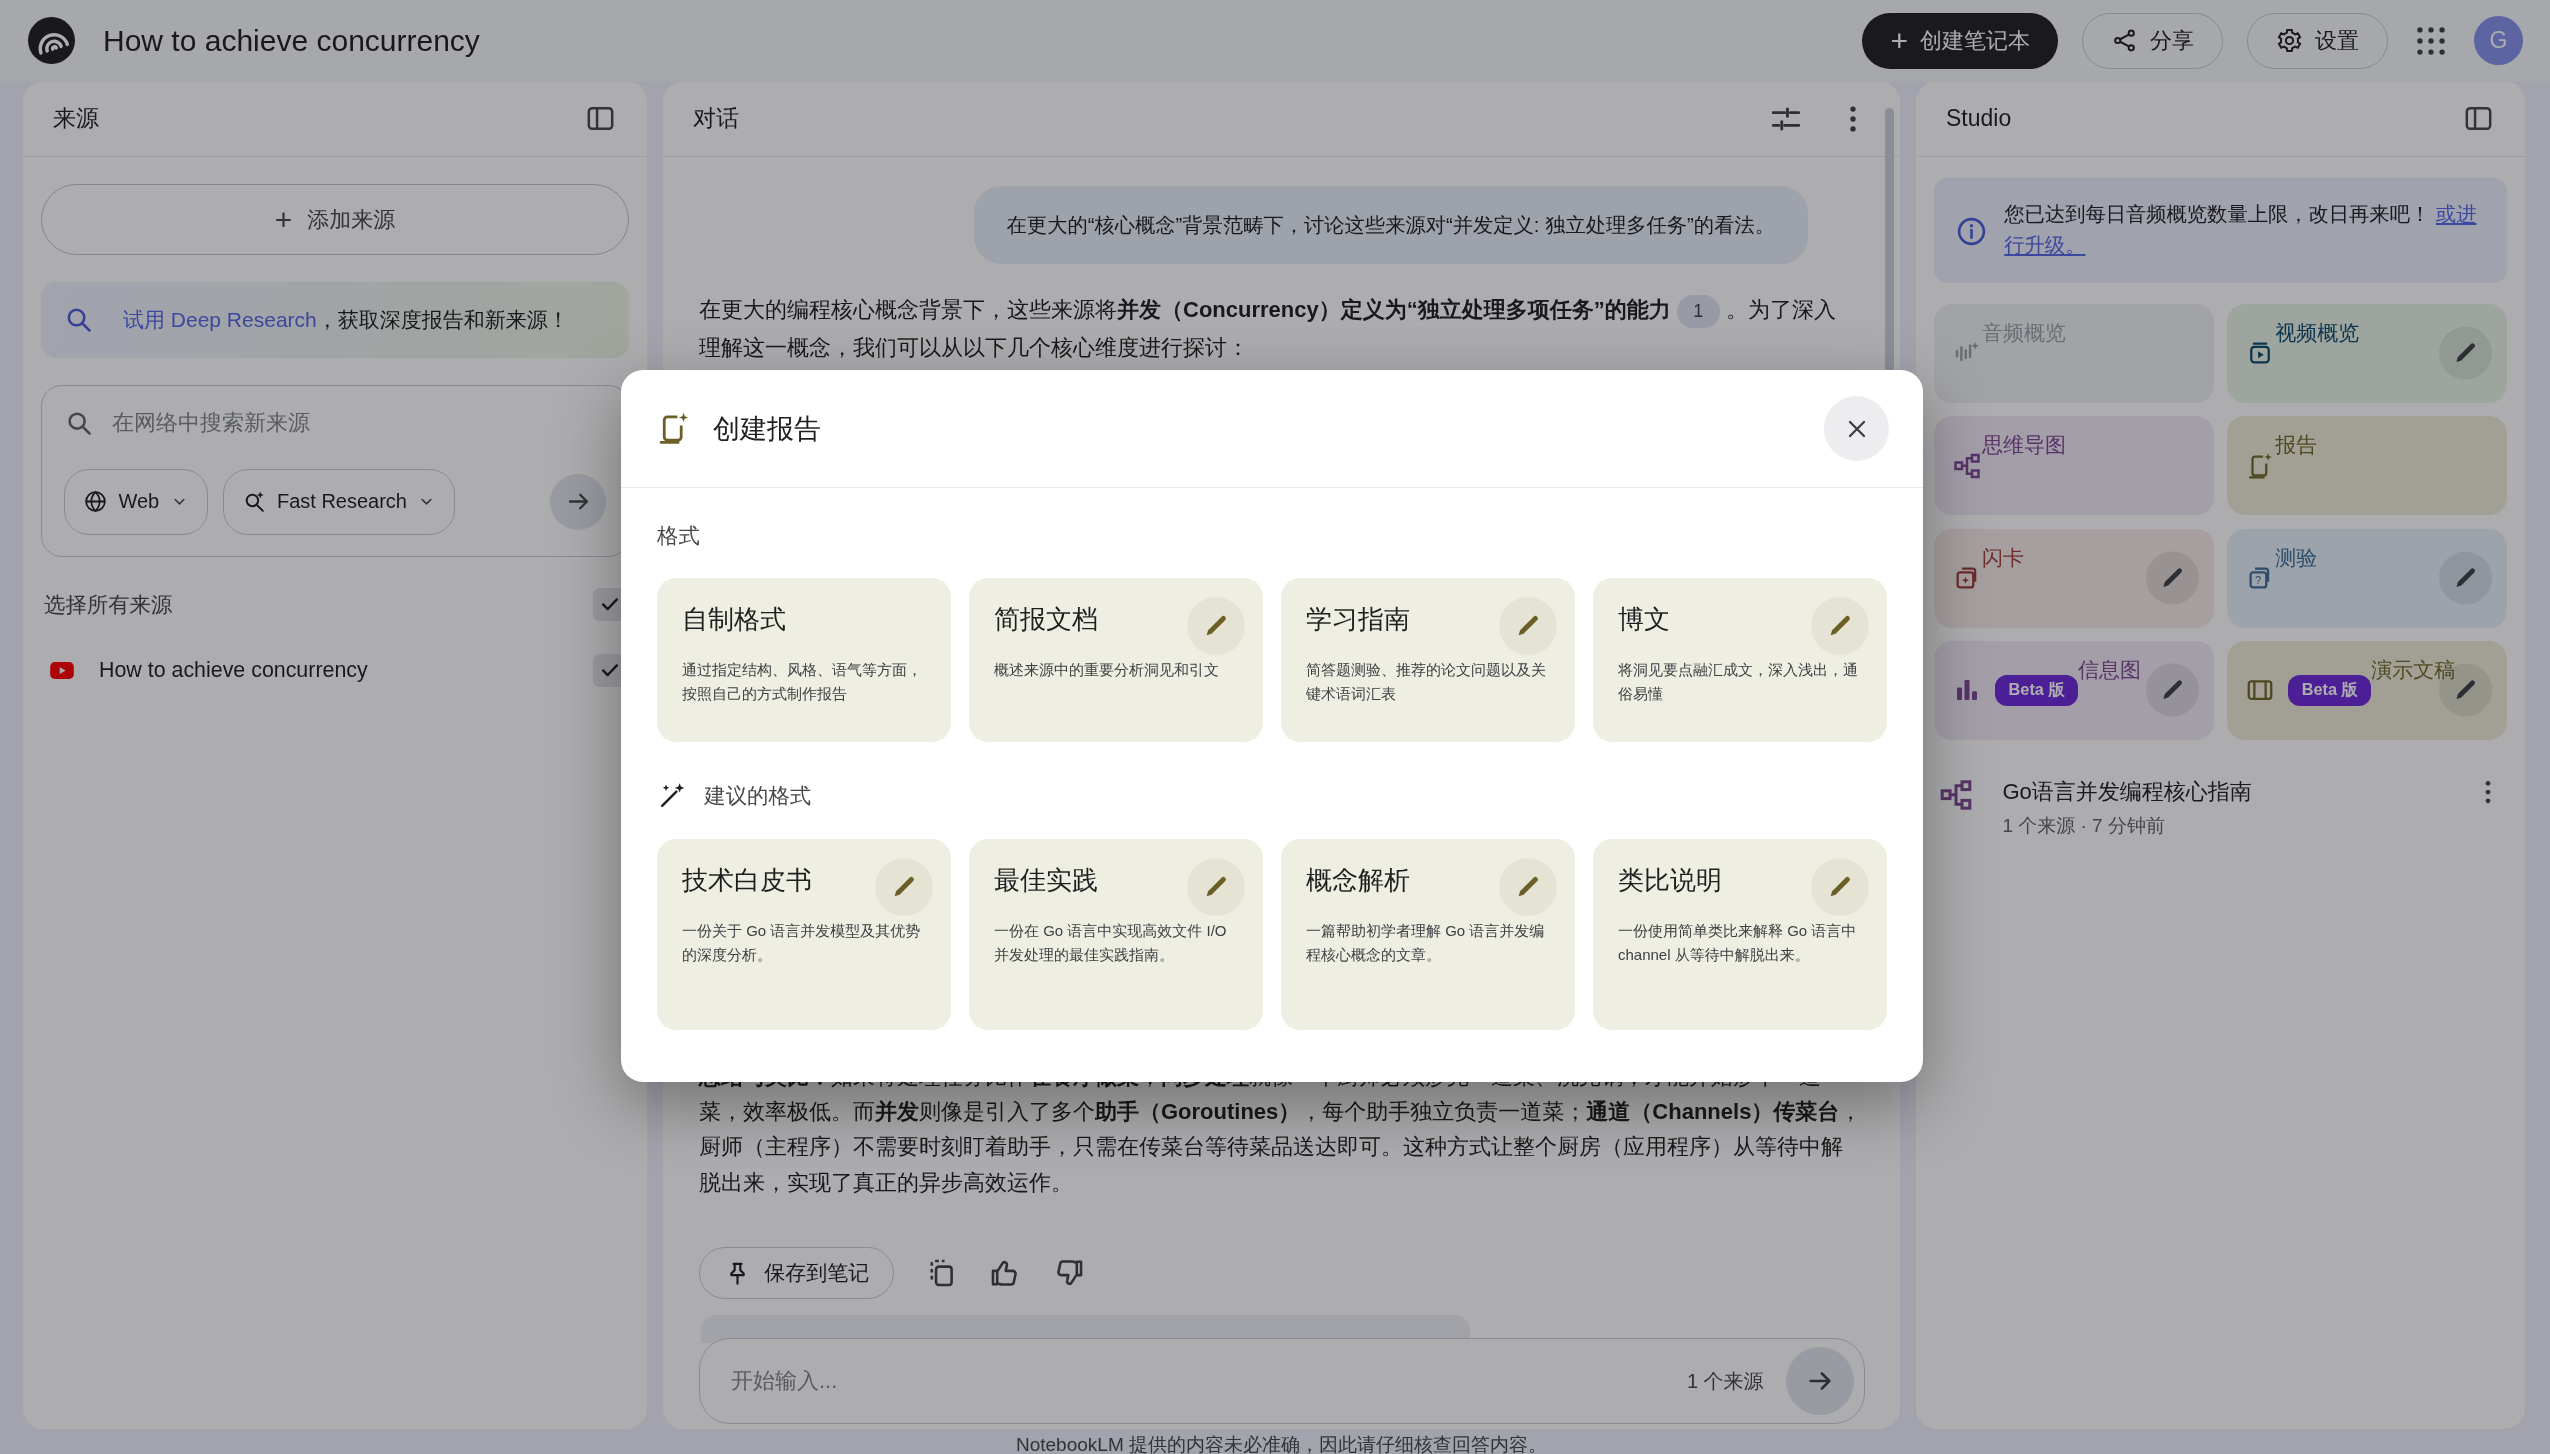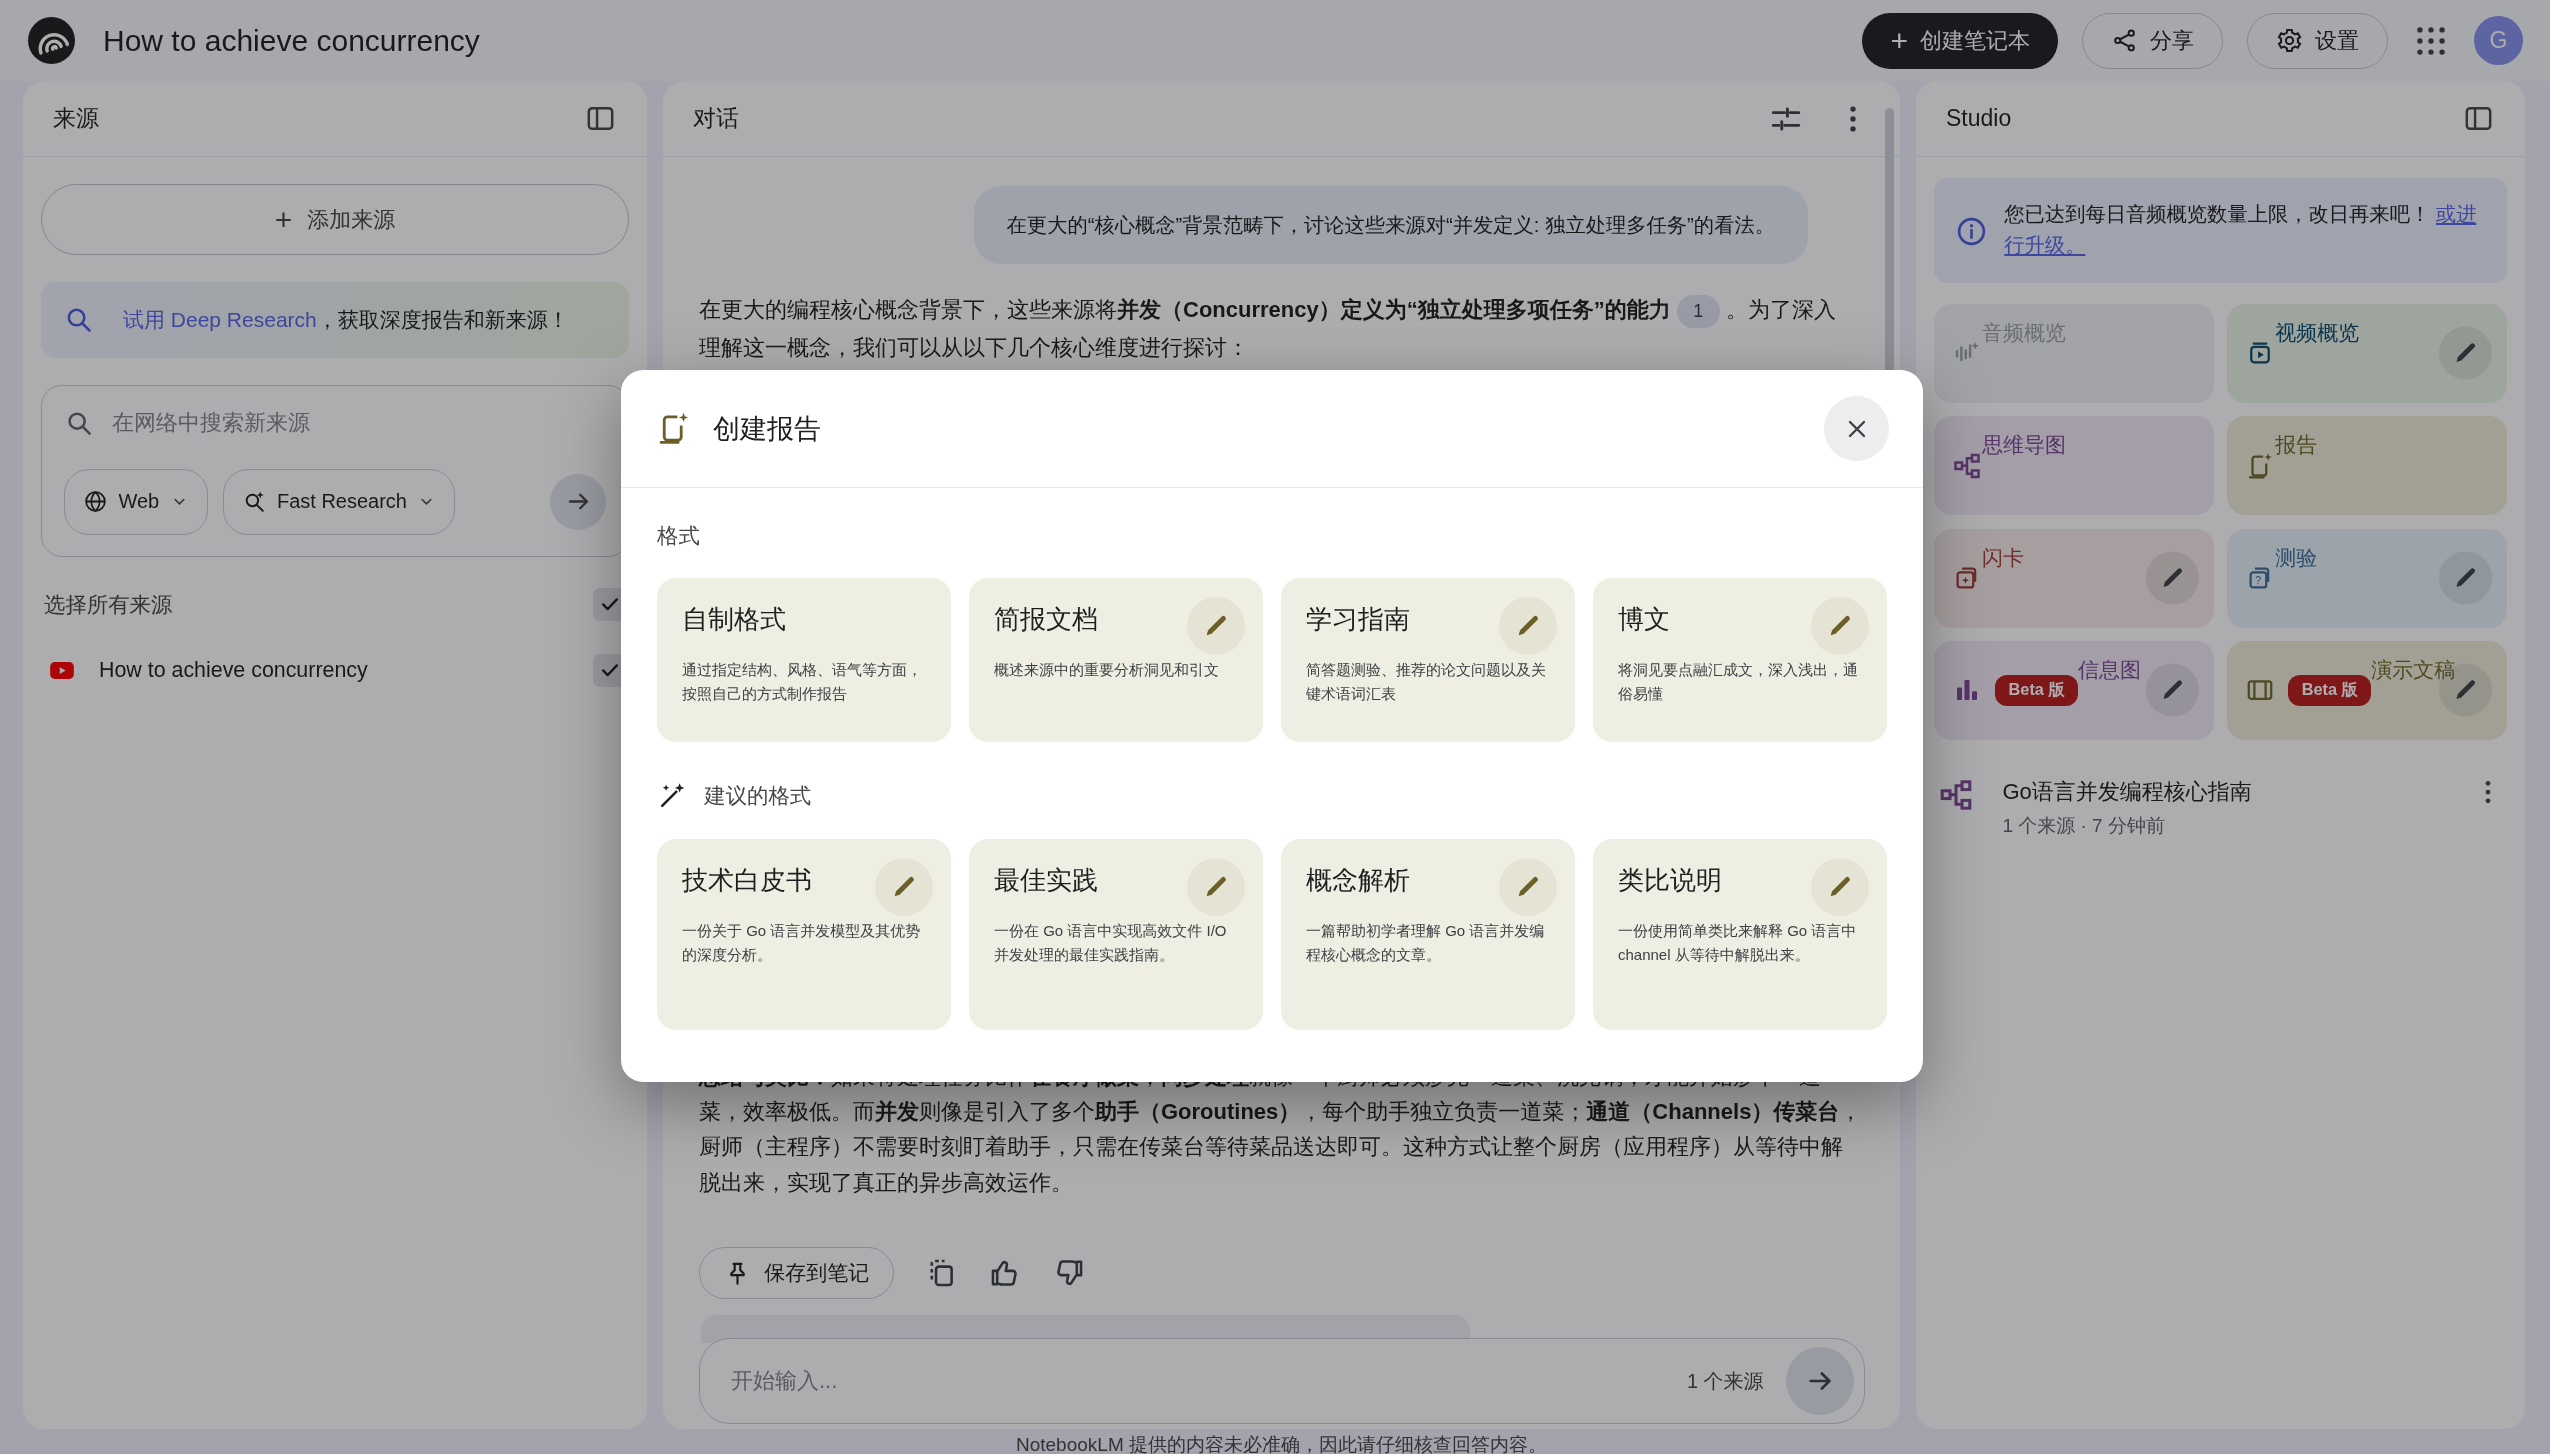--- a/index.html
+++ b/index.html
@@ -99,21 +99,21 @@
   
   .st-banner{margin:21px 18px 0;background:#ebeefc;border-radius:13.3px;padding:21px 21px;display:flex;
              gap:16.3px;align-items:center;font-size:20.3px;line-height:1.55;color:#1f1f1f}
   .st-banner .i{width:33px;height:33px;color:#4a5bd8;margin-top:3px}
   .tool-grid{margin:21px 18px 0;display:grid;grid-template-columns:1fr 1fr;gap:13.3px}
   .tool-card{position:relative;height:99px;border-radius:18px;padding:15px 18px;box-sizing:border-box;
              display:flex;cursor:pointer}
   .tc-top{display:flex;align-items:center;gap:13.3px}
   .tc-top .i{width:30px;height:30px}
   .tc-label{font-size:21px;font-weight:500}
-  .beta{background:#b91c1c;color:#fff;font-size:16.3px;padding:4.4px 13.3px;border-radius:12px;font-weight:700}
+  .beta{background:#6d28d9;color:#fff;font-size:16.3px;padding:4.4px 13.3px;border-radius:12px;font-weight:700}
   .pencil-btn{position:absolute;right:15px;top:50%;transform:translateY(-50%);width:53px;height:53px;
               border-radius:50%;background:rgba(32,33,36,.09);border:none;display:flex;align-items:center;
               justify-content:center;cursor:pointer}
   .pencil-btn .i{width:27px;height:27px;color:#3c4043}
   .scheme-disabled{background:#eff0f3;color:#9aa0a6}
   .scheme-green{background:#e9f3e6;color:#0c4a6e}
   .scheme-purple{background:#f0e8f5;color:#7d4894}
   .scheme-olive{background:#eeecd8;color:#6f672a}
   .scheme-rose{background:#f5e9e7;color:#9c3c38}
   .scheme-blue{background:#e6f0f9;color:#3f6e96}

